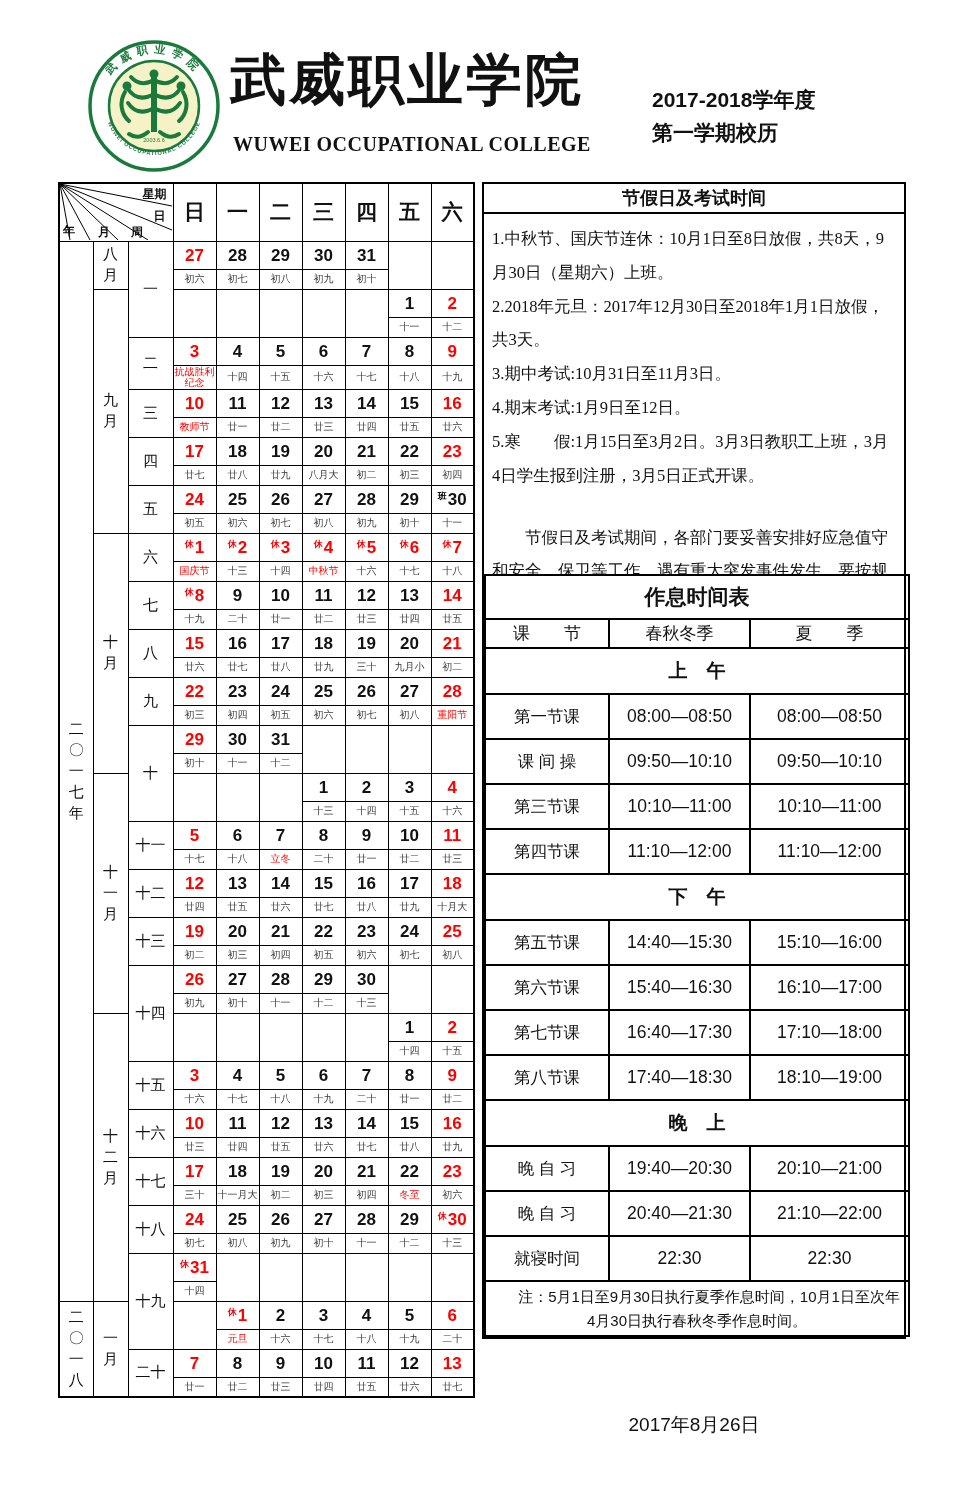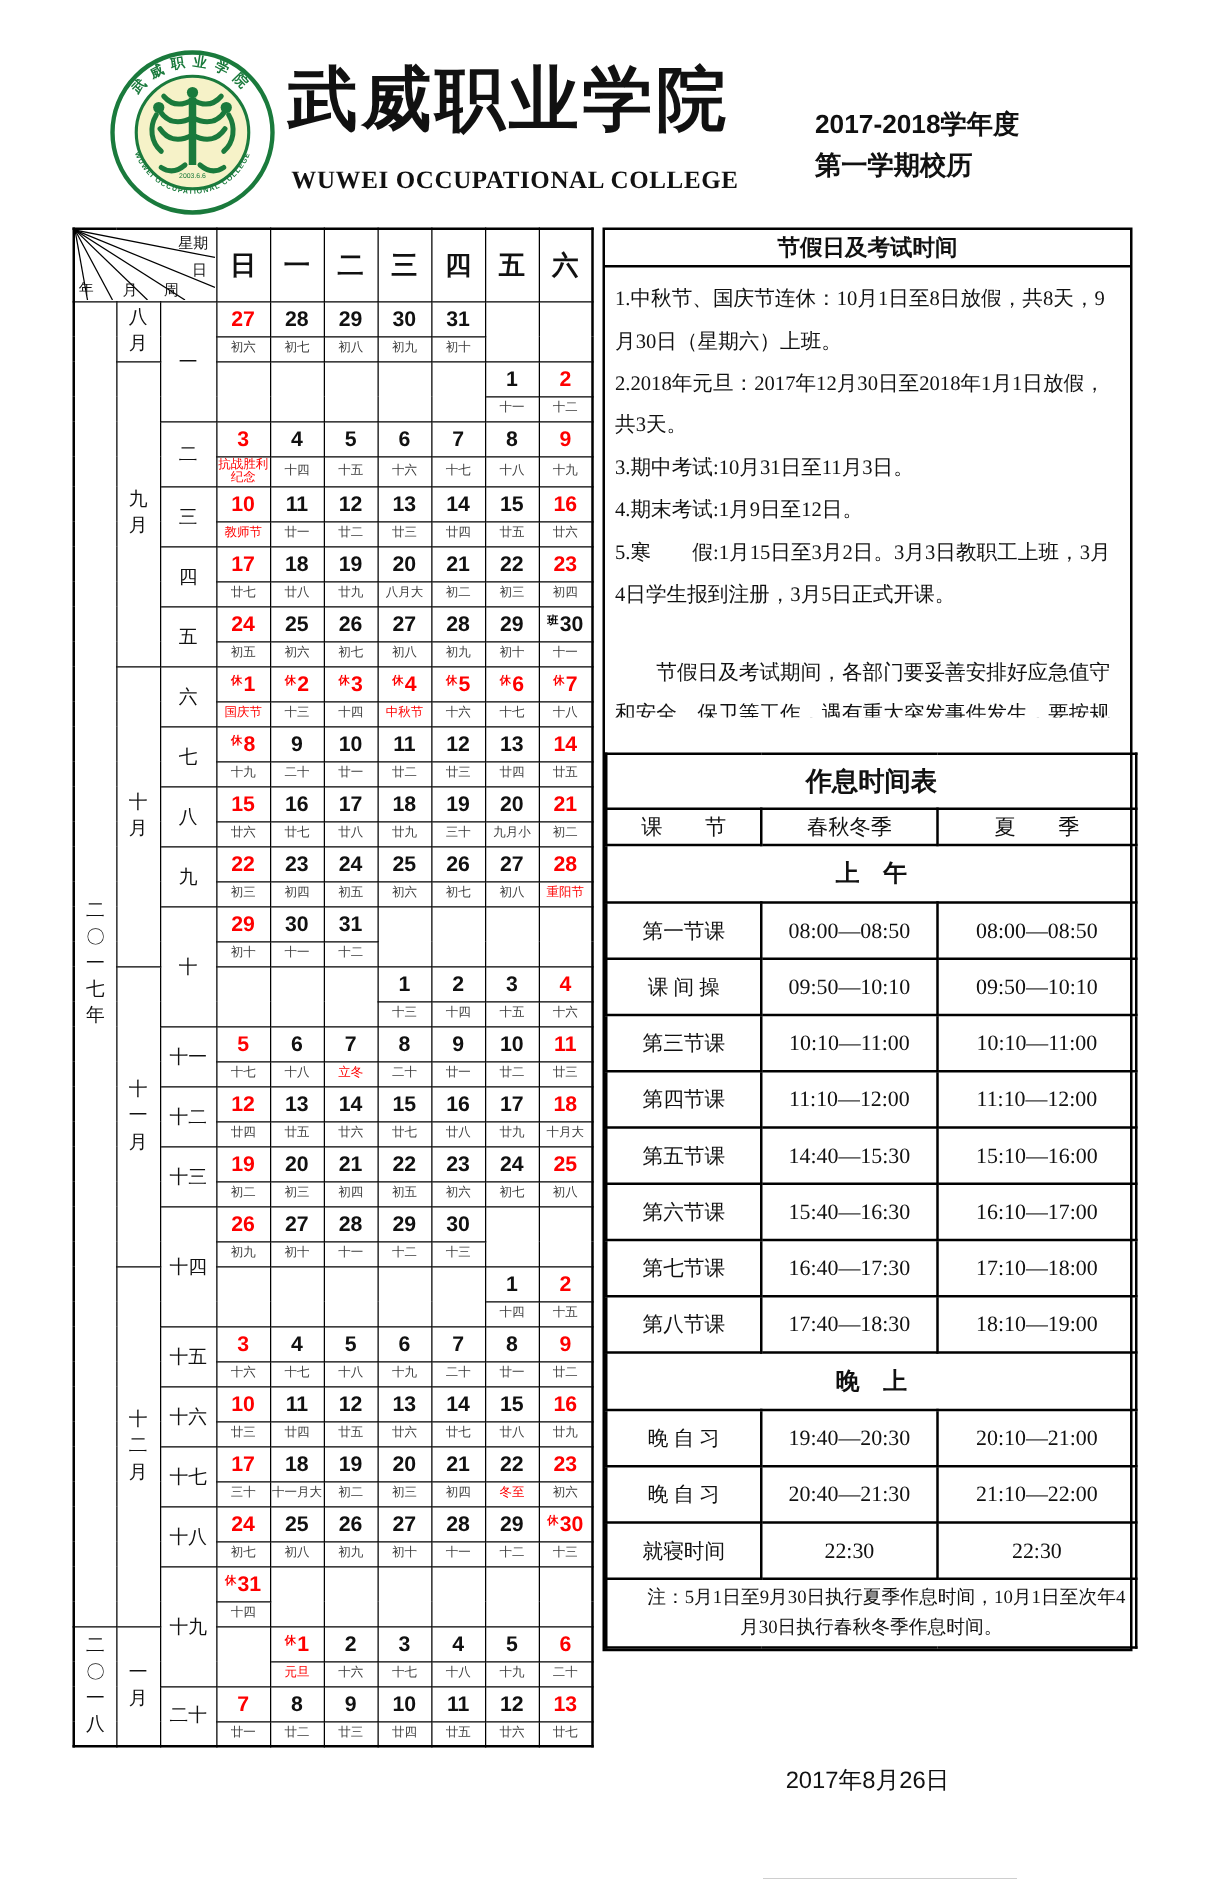--- a/index.html
+++ b/index.html
@@ -24,21 +24,21 @@
   .term-title {
     position:absolute; left:652px; top:84px; width:216px; text-align:left;
     font-size:21px; font-weight:bold; line-height:1.55;
   }
   
   .cal-wrap { position:absolute; left:58px; top:182px; }
   table.cal { border-collapse:collapse; table-layout:fixed; width:415px; border:2px solid #000; }
   table.cal td, table.cal th { border:1px solid #000; padding:0; text-align:center; vertical-align:middle; }
   th.dow { height:58px; font-size:21px; font-weight:bold; font-family:"Liberation Serif", serif; }
   th.corner { position:relative; padding:0; }
-  .corner-label { position:absolute; font-size:12px; font-weight:normal; font-family:"Liberation Serif", serif; }
+  .corner-label { position:absolute; font-size:12px; font-weight:bold; font-family:"Liberation Serif", serif; }
   td.d { height:28px; font-size:17px; font-weight:bold; line-height:1; }
   td.l { height:20px; font-size:10px; color:#3b3b3b; line-height:1.15; font-weight:normal; padding:0 1px; }
   td.e { background:#fff; }
   .red { color:#fe0000; }
   td.fred { color:#fe0000; }
   .mk { font-size:9px; font-weight:bold; color:#fe0000; vertical-align:6px; margin-right:1px; }
   .mk.mkb { color:#000; }
   td.ycell, td.mcell { font-size:15px; font-family:"Liberation Serif", serif; }
   td.wcell { font-size:15px; font-family:"Liberation Serif", serif; }
   .vt { width:1.15em; margin:0 auto; line-height:1.4; word-break:break-all; }
@@ -46,21 +46,21 @@
   .panel { position:absolute; left:482px; top:182px; width:424px; border:2px solid #000; background:#fff; }
   .panel-title {
     height:30px; line-height:28px; border-bottom:2px solid #000; text-align:center;
     font-size:18px; font-weight:bold; font-family:"Liberation Serif", serif;
   }
   .notices {
     height:360px; padding:8px 10px 0 8px; font-size:16.5px; line-height:2.05;
     font-family:"Liberation Serif", serif; overflow:hidden;
   }
   .np { text-indent:2em; }
-  table.sched { border-collapse:collapse; table-layout:fixed; width:100%; font-family:Liberation Serif, serif;margin-top:28px; }
+  table.sched { border-collapse:collapse; table-layout:fixed; width:100%; font-family:Liberation Sans, sans-serif; }
   table.sched td { border:2px solid #000; text-align:center; vertical-align:middle; }
   td.st { height:44px; font-size:21px; font-weight:bold; }
   td.sh { height:29px; font-size:17px; }
   td.ss { height:46px; font-size:19px; font-weight:bold; }
   td.sl { height:45px; font-size:16.5px; }
   td.stm { height:45px; font-size:17.5px; }
   td.sn { height:55px; font-size:15px; text-align:left; padding:2px 6px; line-height:1.55; }
   td.sn p { text-indent:1.6em; }
   
   .footer { position:absolute; left:482px; top:1410px; width:424px; text-align:center;
@@ -648,20 +648,23 @@
             <td class="sl">第三节课</td>
             <td class="stm">10:10—11:00</td>
             <td class="stm">10:10—11:00</td>
           </tr>
           <tr>
             <td class="sl">第四节课</td>
             <td class="stm">11:10—12:00</td>
             <td class="stm">11:10—12:00</td>
           </tr>
           <tr>
+            <td class="ss" colspan="3">下　午</td>
+          </tr>
+          <tr>
             <td class="sl">第五节课</td>
             <td class="stm">14:40—15:30</td>
             <td class="stm">15:10—16:00</td>
           </tr>
           <tr>
             <td class="sl">第六节课</td>
             <td class="stm">15:40—16:30</td>
             <td class="stm">16:10—17:00</td>
           </tr>
           <tr>

